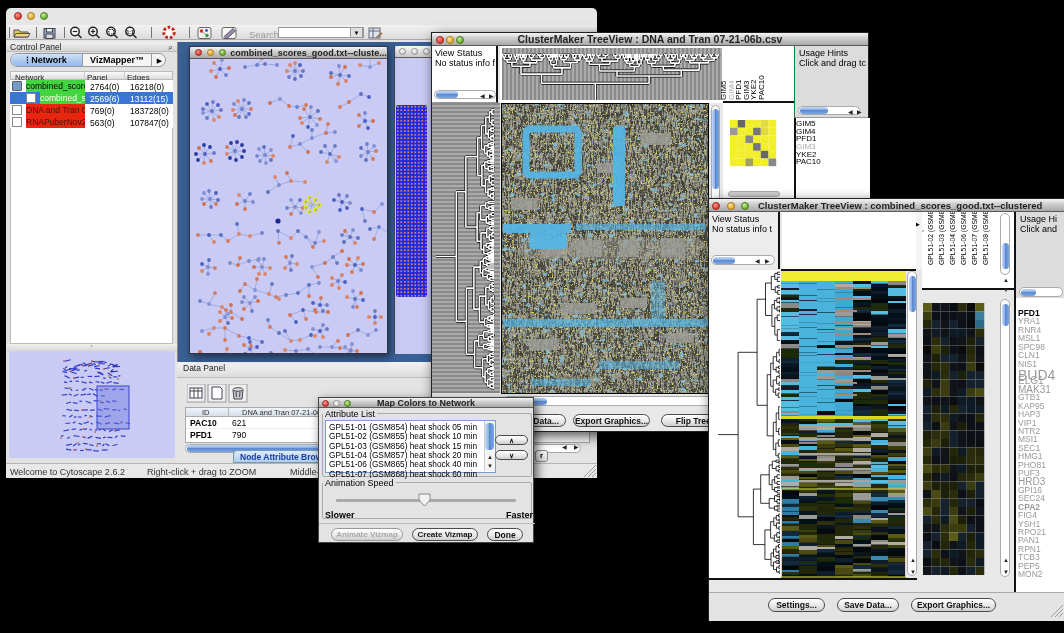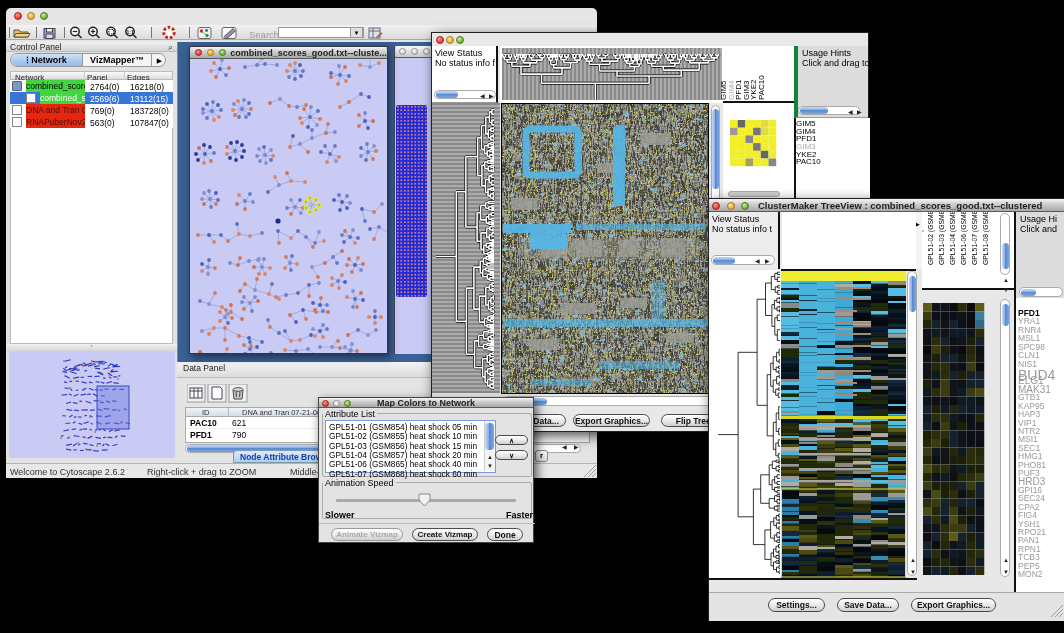--- a/index.html
+++ b/index.html
@@ -1033,20 +1033,21 @@
         <circle cx="60" cy="290" r="1.9" fill="#6577c4"></circle>
         <circle cx="130" cy="288" r="1.9" fill="#7b89ce"></circle>
         <circle cx="142" cy="288" r="1.9" fill="#8492d4"></circle>
         <circle cx="150" cy="289" r="1.9" fill="#d4795a"></circle>
         <circle cx="148" cy="282" r="1.9" fill="#d4795a"></circle>
         <circle cx="161" cy="291" r="1.9" fill="#7b89ce"></circle>
       </svg>
     </div>
   </div>
 <div class="abs" style="left:431px;top:32px;width:438px;height:400px;background:#e8e8e8;border:1px solid #222;box-shadow:3px 4px 12px rgba(0,0,0,.7)">
+    <div class="win-title" style="height:13px;font-size:10.5px;line-height:13px">ClusterMaker TreeView : DNA and Tran 07-21-06b.csv</div>
     <span class="tl red" style="left:4px;top:2.5px"></span>
     <span class="tl yel" style="left:14px;top:2.5px"></span>
     <span class="tl grn" style="left:24px;top:2.5px"></span>
     <div class="abs" style="left:0;top:13px;width:66px;height:57px;background:#fff;border-right:2px solid #111;border-bottom:1px solid #999;font-size:9px;color:#000;overflow:hidden">
       <div style="padding:2px 0 0 3px;white-space:nowrap">View Status<br>No status info f</div>
     </div>
     <div class="aquaH" style="left:2px;top:57px;width:62px;height:9px"></div>
     <div class="thumbH" style="left:4px;top:58px;width:22px;height:7px"></div>
     <span class="sb-ar" style="left:48px;top:59px">◀</span>
     <span class="sb-ar" style="left:57px;top:59px">▶</span>
@@ -1065,21 +1066,21 @@
         <path d="M0.8 42.7L0.8 46.0M2.6 45.2L2.6 46.0M4.5 45.2L4.5 46.0M2.6 45.2L4.5 45.2M3.5 42.7L3.5 45.2M0.8 42.7L3.5 42.7M2.2 40.2L2.2 42.7M6.0 45.2L6.0 46.0M7.6 45.2L7.6 46.0M6.0 45.2L7.6 45.2M6.8 42.7L6.8 45.2M9.6 42.7L9.6 46.0M6.8 42.7L9.6 42.7M8.2 40.2L8.2 42.7M2.2 40.2L8.2 40.2M5.2 37.7L5.2 40.2M12.1 43.3L12.1 46.0M14.4 43.3L14.4 46.0M12.1 43.3L14.4 43.3M13.2 40.8L13.2 43.3M16.1 40.8L16.1 46.0M13.2 40.8L16.1 40.8M14.7 37.7L14.7 40.8M5.2 37.7L14.7 37.7M9.9 33.8L9.9 37.7M17.6 44.6L17.6 46.0M19.0 44.6L19.0 46.0M17.6 44.6L19.0 44.6M18.3 42.1L18.3 44.6M20.6 42.1L20.6 46.0M18.3 42.1L20.6 42.1M19.5 39.6L19.5 42.1M22.1 42.3L22.1 46.0M23.5 44.8L23.5 46.0M24.9 44.8L24.9 46.0M23.5 44.8L24.9 44.8M24.2 42.3L24.2 44.8M22.1 42.3L24.2 42.3M23.1 39.6L23.1 42.3M19.5 39.6L23.1 39.6M21.3 37.1L21.3 39.6M26.6 44.9L26.6 46.0M28.1 44.9L28.1 46.0M26.6 44.9L28.1 44.9M27.3 42.4L27.3 44.9M30.2 44.9L30.2 46.0M32.7 44.9L32.7 46.0M30.2 44.9L32.7 44.9M31.5 42.4L31.5 44.9M27.3 42.4L31.5 42.4M29.4 39.9L29.4 42.4M35.9 44.9L35.9 46.0M39.5 44.9L39.5 46.0M35.9 44.9L39.5 44.9M37.7 42.4L37.7 44.9M41.8 44.9L41.8 46.0M43.4 44.9L43.4 46.0M41.8 44.9L43.4 44.9M42.6 42.4L42.6 44.9M37.7 42.4L42.6 42.4M40.2 39.9L40.2 42.4M29.4 39.9L40.2 39.9M34.8 37.1L34.8 39.9M21.3 37.1L34.8 37.1M28.0 33.8L28.0 37.1M9.9 33.8L28.0 33.8M19.0 25.9L19.0 33.8M44.8 44.8L44.8 46.0M46.0 44.8L46.0 46.0M44.8 44.8L46.0 44.8M45.4 42.3L45.4 44.8M47.6 44.8L47.6 46.0M49.0 44.8L49.0 46.0M47.6 44.8L49.0 44.8M48.3 42.3L48.3 44.8M45.4 42.3L48.3 42.3M46.9 39.8L46.9 42.3M49.8 42.3L49.8 46.0M51.1 42.3L51.1 46.0M49.8 42.3L51.1 42.3M50.5 39.8L50.5 42.3M46.9 39.8L50.5 39.8M48.7 35.3L48.7 39.8M52.7 42.6L52.7 46.0M54.1 42.6L54.1 46.0M52.7 42.6L54.1 42.6M53.4 40.1L53.4 42.6M55.7 40.1L55.7 46.0M53.4 40.1L55.7 40.1M54.5 35.3L54.5 40.1M48.7 35.3L54.5 35.3M51.6 32.1L51.6 35.3M57.1 45.4L57.1 46.0M58.3 45.4L58.3 46.0M57.1 45.4L58.3 45.4M57.7 42.9L57.7 45.4M59.6 45.4L59.6 46.0M60.7 45.4L60.7 46.0M59.6 45.4L60.7 45.4M60.1 42.9L60.1 45.4M57.7 42.9L60.1 42.9M58.9 40.4L58.9 42.9M62.0 45.4L62.0 46.0M63.6 45.4L63.6 46.0M62.0 45.4L63.6 45.4M62.8 42.9L62.8 45.4M65.2 45.4L65.2 46.0M67.3 45.4L67.3 46.0M65.2 45.4L67.3 45.4M66.2 42.9L66.2 45.4M62.8 42.9L66.2 42.9M64.5 40.4L64.5 42.9M58.9 40.4L64.5 40.4M61.7 37.4L61.7 40.4M70.0 44.9L70.0 46.0M71.9 44.9L71.9 46.0M70.0 44.9L71.9 44.9M70.9 42.4L70.9 44.9M73.2 44.9L73.2 46.0M74.7 44.9L74.7 46.0M73.2 44.9L74.7 44.9M74.0 42.4L74.0 44.9M70.9 42.4L74.0 42.4M72.4 39.9L72.4 42.4M76.4 44.9L76.4 46.0M77.9 44.9L77.9 46.0M76.4 44.9L77.9 44.9M77.2 42.4L77.2 44.9M79.1 42.4L79.1 46.0M77.2 42.4L79.1 42.4M78.1 39.9L78.1 42.4M72.4 39.9L78.1 39.9M75.3 37.4L75.3 39.9M61.7 37.4L75.3 37.4M68.5 32.1L68.5 37.4M51.6 32.1L68.5 32.1M60.0 25.9L60.0 32.1M19.0 25.9L60.0 25.9M39.5 16.8L39.5 25.9M80.8 43.9L80.8 46.0M83.4 43.9L83.4 46.0M80.8 43.9L83.4 43.9M82.1 41.4L82.1 43.9M85.6 43.9L85.6 46.0M87.1 43.9L87.1 46.0M85.6 43.9L87.1 43.9M86.3 41.4L86.3 43.9M82.1 41.4L86.3 41.4M84.2 38.9L84.2 41.4M88.7 41.4L88.7 46.0M90.7 43.9L90.7 46.0M92.5 43.9L92.5 46.0M90.7 43.9L92.5 43.9M91.6 41.4L91.6 43.9M88.7 41.4L91.6 41.4M90.2 38.9L90.2 41.4M84.2 38.9L90.2 38.9M87.2 35.7L87.2 38.9M94.7 44.5L94.7 46.0M98.0 44.5L98.0 46.0M94.7 44.5L98.0 44.5M96.3 42.0L96.3 44.5M101.1 44.5L101.1 46.0M106.0 44.5L106.0 46.0M101.1 44.5L106.0 44.5M103.5 42.0L103.5 44.5M96.3 42.0L103.5 42.0M99.9 38.9L99.9 42.0M111.6 44.2L111.6 46.0M115.1 44.2L115.1 46.0M111.6 44.2L115.1 44.2M113.3 41.7L113.3 44.2M117.2 44.2L117.2 46.0M119.2 44.2L119.2 46.0M117.2 44.2L119.2 44.2M118.2 41.7L118.2 44.2M113.3 41.7L118.2 41.7M115.8 38.9L115.8 41.7M99.9 38.9L115.8 38.9M107.9 35.7L107.9 38.9M87.2 35.7L107.9 35.7M97.5 29.0L97.5 35.7M120.6 44.6L120.6 46.0M121.9 44.6L121.9 46.0M120.6 44.6L121.9 44.6M121.3 42.1L121.3 44.6M123.7 42.1L123.7 46.0M121.3 42.1L123.7 42.1M122.5 39.1L122.5 42.1M125.4 42.0L125.4 46.0M126.8 42.0L126.8 46.0M125.4 42.0L126.8 42.0M126.1 39.1L126.1 42.0M122.5 39.1L126.1 39.1M124.3 36.6L124.3 39.1M128.2 42.1L128.2 46.0M130.0 42.1L130.0 46.0M128.2 42.1L130.0 42.1M129.1 39.1L129.1 42.1M132.1 41.6L132.1 46.0M133.6 41.6L133.6 46.0M132.1 41.6L133.6 41.6M132.9 39.1L132.9 41.6M129.1 39.1L132.9 39.1M131.0 36.6L131.0 39.1M124.3 36.6L131.0 36.6M127.6 33.4L127.6 36.6M134.6 39.0L134.6 46.0M135.9 39.0L135.9 46.0M134.6 39.0L135.9 39.0M135.2 36.0L135.2 39.0M137.7 40.2L137.7 46.0M139.6 42.7L139.6 46.0M141.3 42.7L141.3 46.0M139.6 42.7L141.3 42.7M140.4 40.2L140.4 42.7M137.7 40.2L140.4 40.2M139.1 36.0L139.1 40.2M135.2 36.0L139.1 36.0M137.2 33.4L137.2 36.0M127.6 33.4L137.2 33.4M132.4 29.0L132.4 33.4M97.5 29.0L132.4 29.0M115.0 24.0L115.0 29.0M142.8 42.6L142.8 46.0M144.5 42.6L144.5 46.0M142.8 42.6L144.5 42.6M143.7 40.1L143.7 42.6M145.9 45.1L145.9 46.0M147.1 45.1L147.1 46.0M145.9 45.1L147.1 45.1M146.5 42.6L146.5 45.1M148.3 42.6L148.3 46.0M146.5 42.6L148.3 42.6M147.4 40.1L147.4 42.6M143.7 40.1L147.4 40.1M145.5 36.6L145.5 40.1M149.8 42.0L149.8 46.0M150.8 44.5L150.8 46.0M152.1 44.5L152.1 46.0M150.8 44.5L152.1 44.5M151.5 42.0L151.5 44.5M149.8 42.0L151.5 42.0M150.6 39.5L150.6 42.0M153.6 44.5L153.6 46.0M155.4 44.5L155.4 46.0M153.6 44.5L155.4 44.5M154.5 42.0L154.5 44.5M157.5 44.5L157.5 46.0M160.1 44.5L160.1 46.0M157.5 44.5L160.1 44.5M158.8 42.0L158.8 44.5M154.5 42.0L158.8 42.0M156.7 39.5L156.7 42.0M150.6 39.5L156.7 39.5M153.6 36.6L153.6 39.5M145.5 36.6L153.6 36.6M149.6 33.8L149.6 36.6M162.7 44.9L162.7 46.0M164.9 44.9L164.9 46.0M162.7 44.9L164.9 44.9M163.8 42.4L163.8 44.9M167.0 42.4L167.0 46.0M163.8 42.4L167.0 42.4M165.4 39.9L165.4 42.4M168.8 45.1L168.8 46.0M170.8 45.1L170.8 46.0M168.8 45.1L170.8 45.1M169.8 42.6L169.8 45.1M172.5 45.1L172.5 46.0M173.9 45.1L173.9 46.0M172.5 45.1L173.9 45.1M173.2 42.6L173.2 45.1M169.8 42.6L173.2 42.6M171.5 39.9L171.5 42.6M165.4 39.9L171.5 39.9M168.4 36.9L168.4 39.9M175.6 40.6L175.6 46.0M178.2 43.1L178.2 46.0M180.5 43.1L180.5 46.0M178.2 43.1L180.5 43.1M179.4 40.6L179.4 43.1M175.6 40.6L179.4 40.6M177.5 36.9L177.5 40.6M168.4 36.9L177.5 36.9M173.0 33.8L173.0 36.9M149.6 33.8L173.0 33.8M161.3 29.9L161.3 33.8M182.1 42.2L182.1 46.0M184.1 44.7L184.1 46.0M185.9 44.7L185.9 46.0M184.1 44.7L185.9 44.7M185.0 42.2L185.0 44.7M182.1 42.2L185.0 42.2M183.5 39.6L183.5 42.2M188.2 44.6L188.2 46.0M191.0 44.6L191.0 46.0M188.2 44.6L191.0 44.6M189.6 42.1L189.6 44.6M193.4 44.6L193.4 46.0M195.8 44.6L195.8 46.0M193.4 44.6L195.8 44.6M194.6 42.1L194.6 44.6M189.6 42.1L194.6 42.1M192.1 39.6L192.1 42.1M183.5 39.6L192.1 39.6M187.8 37.1L187.8 39.6M197.5 44.6L197.5 46.0M199.1 44.6L199.1 46.0M197.5 44.6L199.1 44.6M198.3 42.1L198.3 44.6M202.1 44.6L202.1 46.0M205.4 44.6L205.4 46.0M202.1 44.6L205.4 44.6M203.7 42.1L203.7 44.6M198.3 42.1L203.7 42.1M201.0 39.6L201.0 42.1M207.9 44.6L207.9 46.0M210.6 44.6L210.6 46.0M207.9 44.6L210.6 44.6M209.2 42.1L209.2 44.6M213.7 44.6L213.7 46.0M216.7 44.6L216.7 46.0M213.7 44.6L216.7 44.6M215.2 42.1L215.2 44.6M209.2 42.1L215.2 42.1M212.2 39.6L212.2 42.1M201.0 39.6L212.2 39.6M206.6 37.1L206.6 39.6M187.8 37.1L206.6 37.1M197.2 29.9L197.2 37.1M161.3 29.9L197.2 29.9M179.2 24.0L179.2 29.9M115.0 24.0L179.2 24.0M147.1 16.8L147.1 24.0M39.5 16.8L147.1 16.8M93.3 0.0L93.3 16.8" stroke="#fff" stroke-width="1.6" fill="none"></path>
       </g>
 </svg>
     <div class="abs" style="left:291px;top:13px;width:71px;height:57px;background:#fff;border-bottom:2px solid #111"></div>
     <div class="vlabel" style="left:296px;top:58px;color:#000">GIM5</div>
     <div class="vlabel" style="left:304px;top:58px;color:#aaa">GIM4</div>
     <div class="vlabel" style="left:311px;top:58px;color:#000">PFD1</div>
     <div class="vlabel" style="left:319px;top:58px;color:#000">GIM3</div>
     <div class="vlabel" style="left:326px;top:58px;color:#000">YKE2</div>
     <div class="vlabel" style="left:334px;top:58px;color:#000">PAC10</div>
-    <div class="abs" style="left:362px;top:13px;width:74px;height:72px;background:#dcdcdc;border-left:4px solid #15803d;border-bottom:1px solid #999;font-size:9px">
+    <div class="abs" style="left:362px;top:13px;width:74px;height:72px;background:#dcdcdc;border-left:1px solid #15803d;border-bottom:1px solid #999;font-size:9px">
       <div style="padding:2px 0 0 4px;white-space:nowrap">Usage Hints<br>Click and drag tc</div>
     </div>
     <div class="aquaH" style="left:366px;top:73px;width:62px;height:9px"></div>
     <div class="thumbH" style="left:368px;top:74px;width:28px;height:7px"></div>
     <span class="sb-ar" style="left:416px;top:75px">◀</span>
     <span class="sb-ar" style="left:425px;top:75px">▶</span>
     <svg class="abs" style="left:0;top:70px" width="68" height="290" xmlns="http://www.w3.org/2000/svg">
 <rect width="68" height="290" fill="#9a9a9a"></rect>
 <rect width="68" height="290" fill="url(#hstripe)"></rect>
 <defs>
@@ -2151,21 +2152,21 @@
       <div style="position:absolute;left:2px;top:119.5px;font-size:8.5px;font-weight:normal;color:#999">VIP1</div>
       <div style="position:absolute;left:2px;top:127.9px;font-size:8.5px;font-weight:normal;color:#999">NTR2</div>
       <div style="position:absolute;left:2px;top:136.3px;font-size:8.5px;font-weight:normal;color:#999">MSI1</div>
       <div style="position:absolute;left:2px;top:144.7px;font-size:8.5px;font-weight:normal;color:#999">SEC1</div>
       <div style="position:absolute;left:2px;top:153.1px;font-size:8.5px;font-weight:normal;color:#999">HMG1</div>
       <div style="position:absolute;left:2px;top:161.6px;font-size:8.5px;font-weight:normal;color:#999">PHO81</div>
       <div style="position:absolute;left:2px;top:170.0px;font-size:8.5px;font-weight:normal;color:#999">PUF3</div>
       <div style="position:absolute;left:2px;top:178.4px;font-size:10px;font-weight:normal;color:#999">HRD3</div>
       <div style="position:absolute;left:2px;top:186.8px;font-size:8.5px;font-weight:normal;color:#999">GPI16</div>
       <div style="position:absolute;left:2px;top:195.2px;font-size:8.5px;font-weight:normal;color:#999">SEC24</div>
-      <div style="position:absolute;left:2px;top:203.7px;font-size:8.5px;font-weight:normal;color:#999">CPA2</div>
+      <div style="position:absolute;left:2px;top:203.7px;font-size:8.5px;font-weight:bold;color:#999">CPA2</div>
       <div style="position:absolute;left:2px;top:212.1px;font-size:8.5px;font-weight:normal;color:#999">FIG4</div>
       <div style="position:absolute;left:2px;top:220.5px;font-size:8.5px;font-weight:normal;color:#999">YSH1</div>
       <div style="position:absolute;left:2px;top:228.9px;font-size:8.5px;font-weight:normal;color:#999">RPO21</div>
       <div style="position:absolute;left:2px;top:237.3px;font-size:8.5px;font-weight:normal;color:#999">PAN1</div>
       <div style="position:absolute;left:2px;top:245.8px;font-size:8.5px;font-weight:normal;color:#999">RPN1</div>
       <div style="position:absolute;left:2px;top:254.2px;font-size:8.5px;font-weight:normal;color:#999">TCB3</div>
       <div style="position:absolute;left:2px;top:262.6px;font-size:8.5px;font-weight:normal;color:#999">PEP5</div>
       <div style="position:absolute;left:2px;top:271.0px;font-size:8.5px;font-weight:normal;color:#999">MON2</div>
     </div>
     <div class="abs" style="left:0;top:379px;width:208px;height:2px;background:#111"></div>

